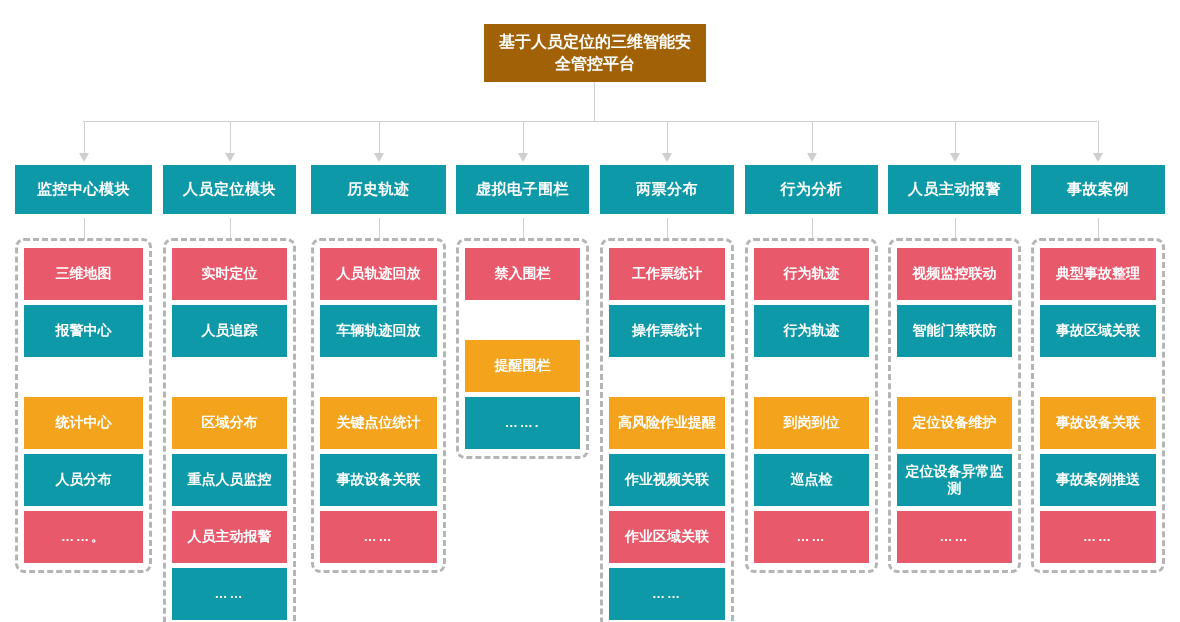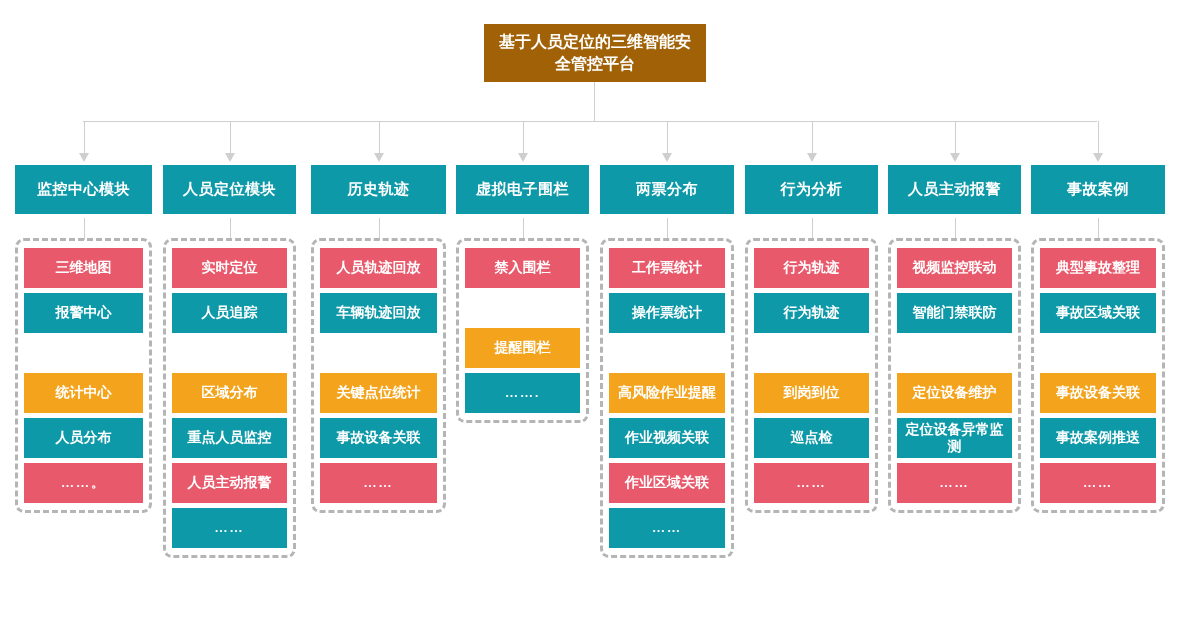--- a/index.html
+++ b/index.html
@@ -81,28 +81,27 @@
     width: 100%;
     border: 3px dashed #b5b5b5;
     border-radius: 9px;
     padding: 7px 6px;
     display: flex;
     flex-direction: column;
     gap: 5px;
     background: transparent;
   }
   .leaf {
-    height: 40px;
+    height: 52px;
     display: flex; align-items: center; justify-content: center;
     text-align: center;
     color: #ffffff;
     font-size: 14px; font-weight: bold;
     line-height: 1.25;
     padding: 0 4px;
-    font-family: Liberation Serif, serif;
   }
   .leaf.red    { background: #E8596B; }
   .leaf.teal   { background: #0E99A8; text-align: center; }
   .leaf.orange { background: #F3A41C; margin-top: 35px; }
   .leaf.dots   { letter-spacing: 2px; font-size: 13px; }
 </style>
 </head>
 <body>
 
 <div id="diagram">

